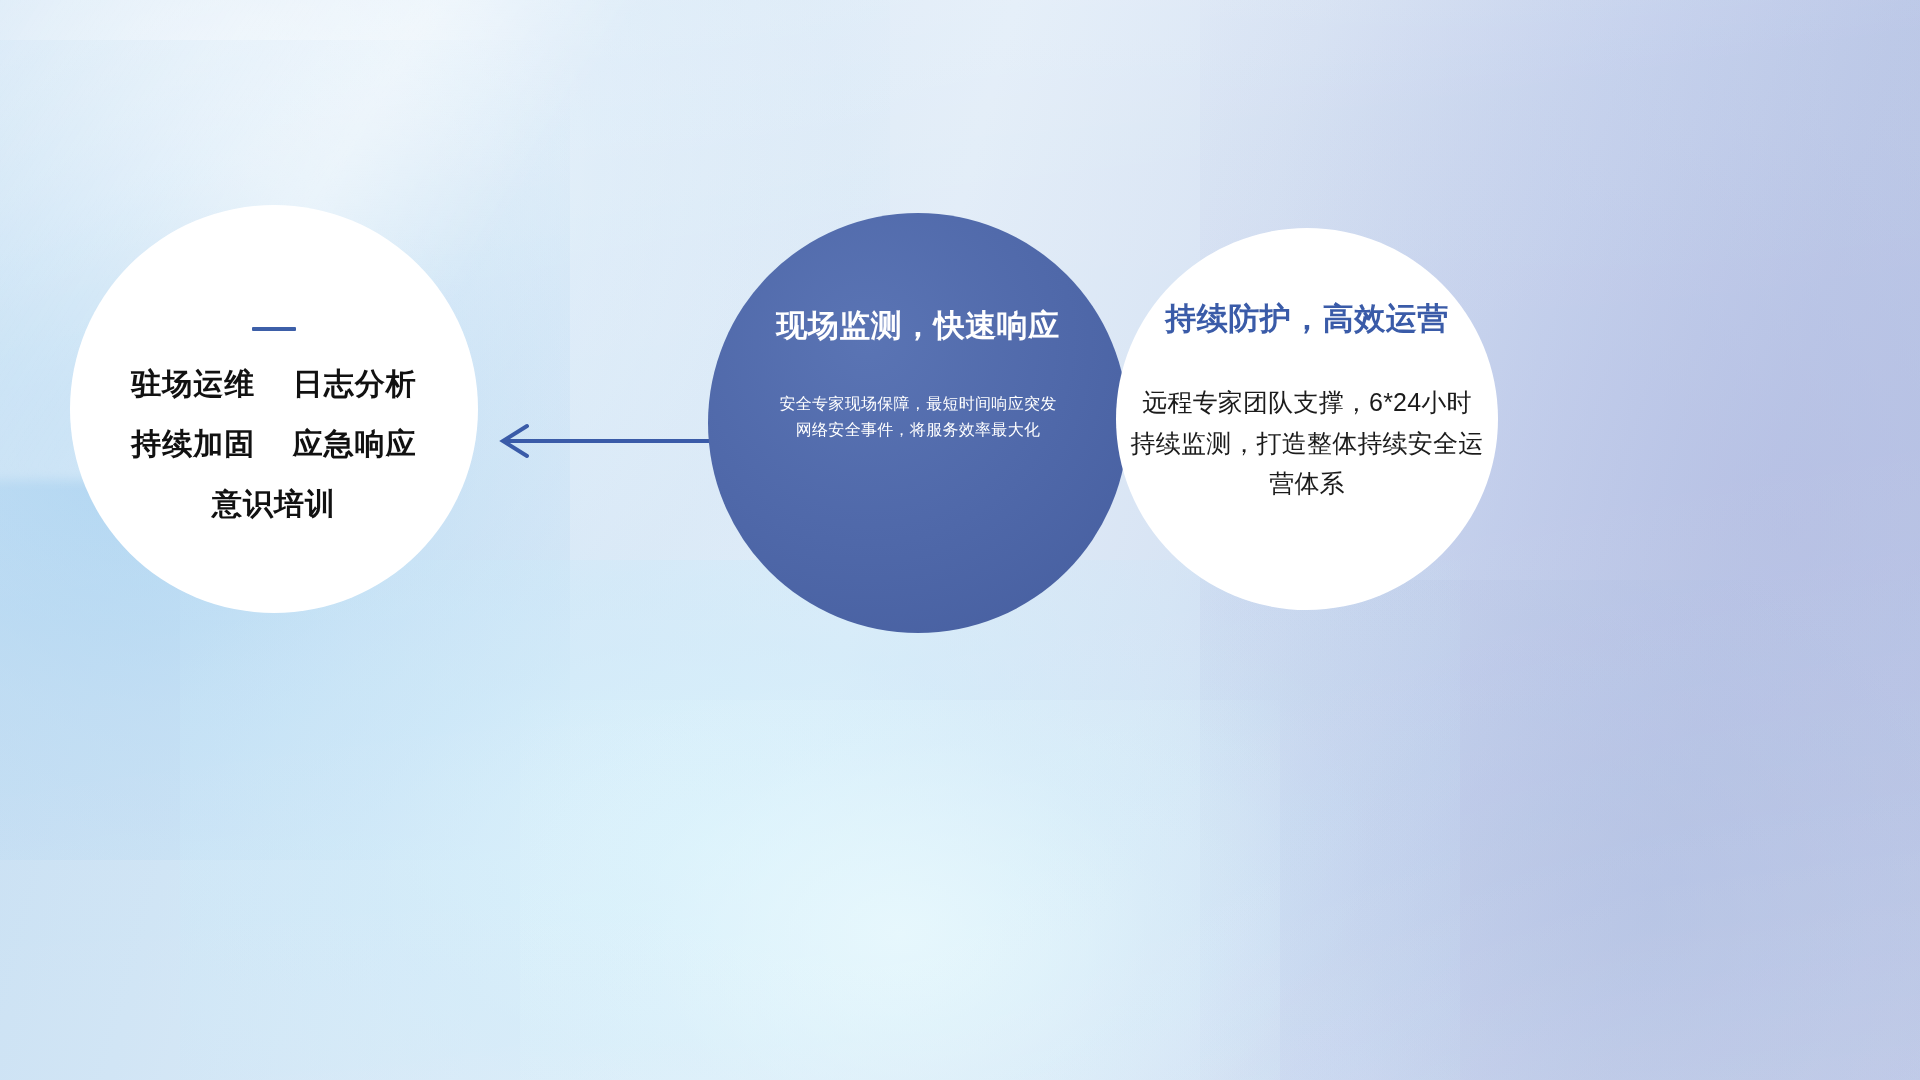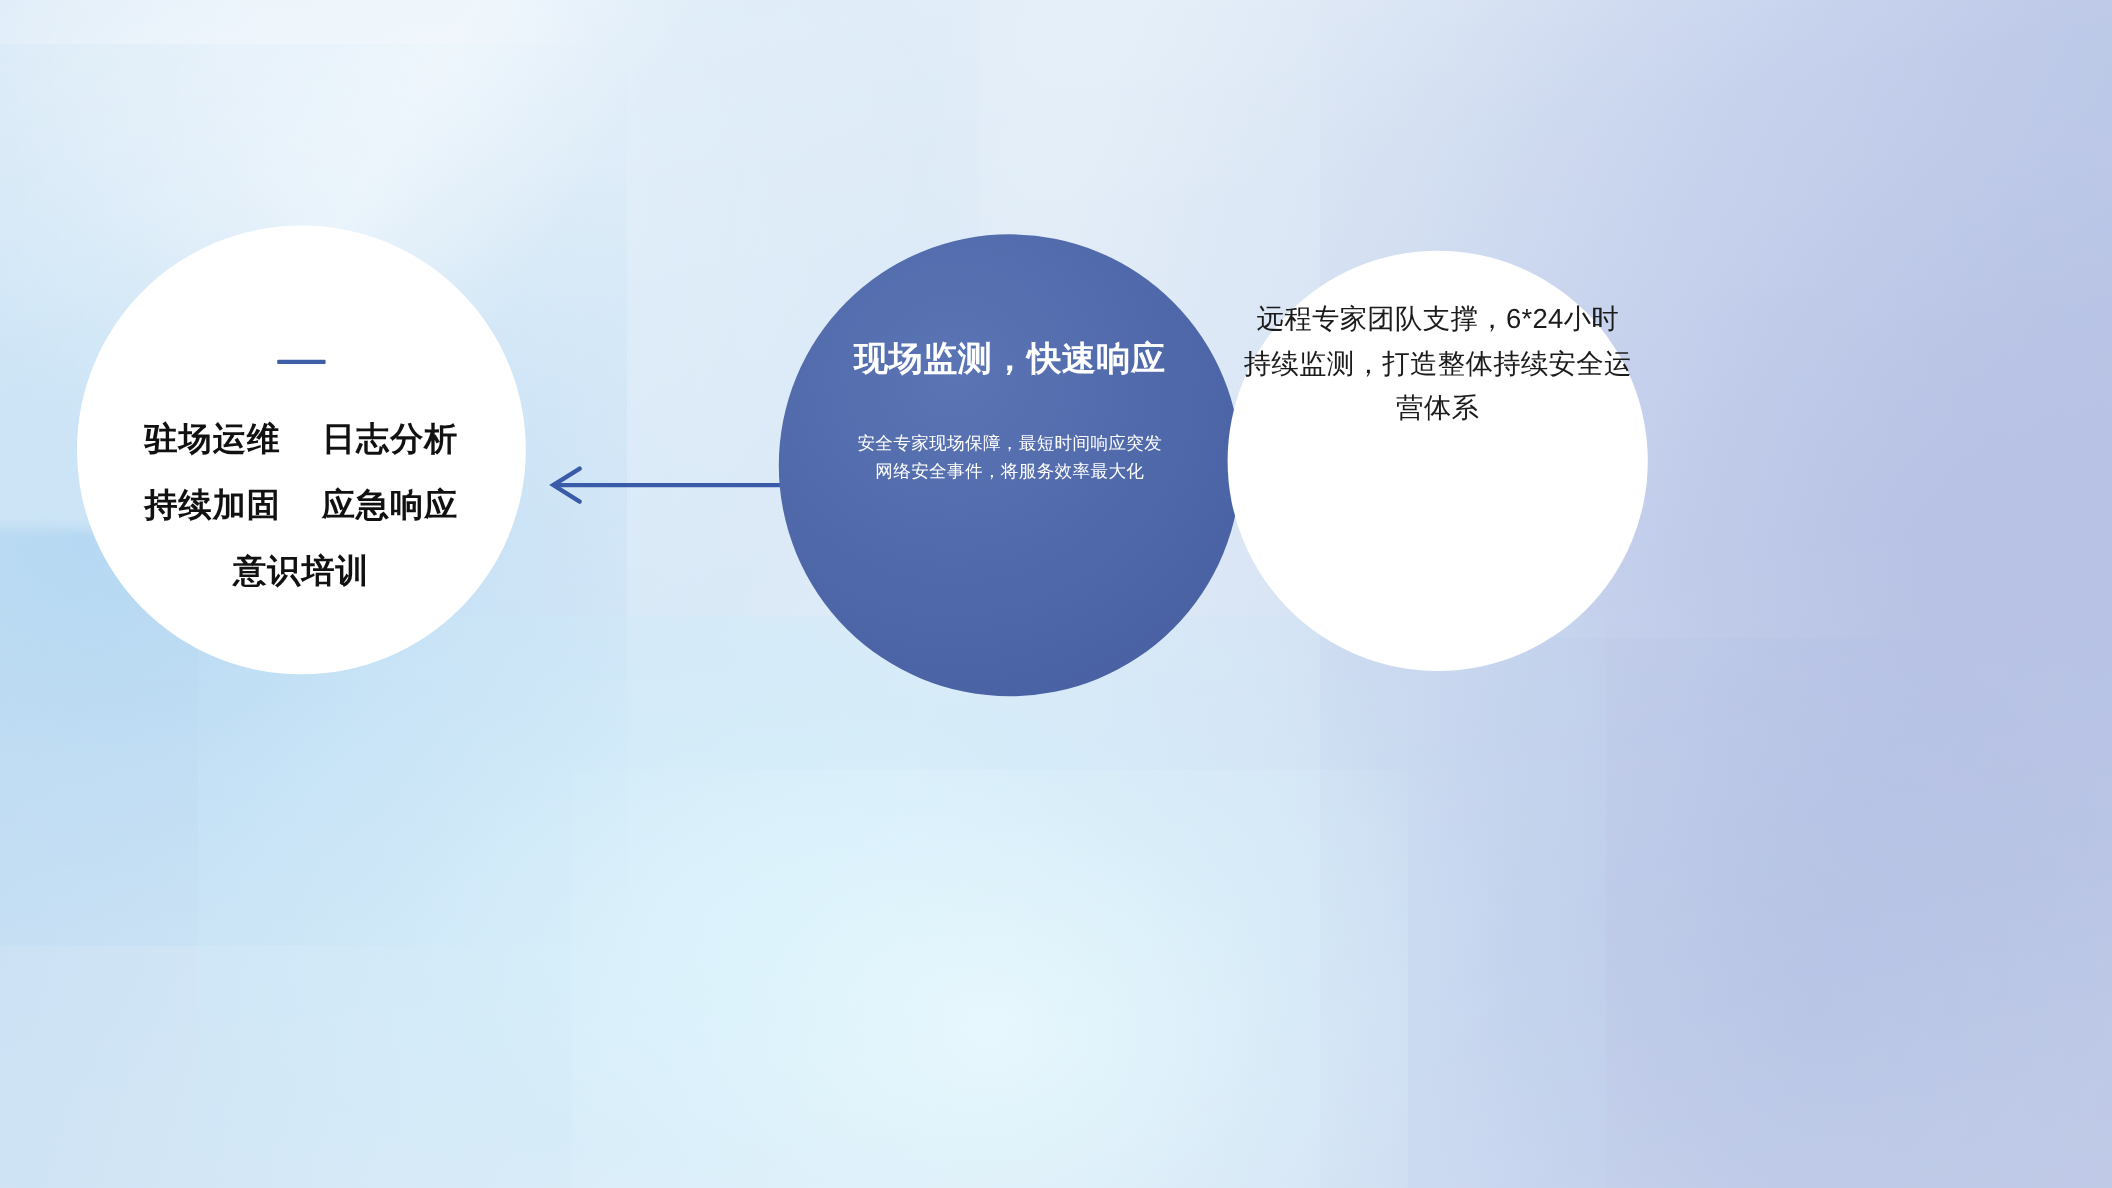--- a/index.html
+++ b/index.html
@@ -141,21 +141,20 @@
     text-align: center;
   }
   .left-line {
     font-size: 30px;
     font-weight: bold;
     color: #111111;
     letter-spacing: 1px;
     line-height: 1.0;
     margin-bottom: 30px;
     white-space: pre;
-    margin-top: 16px;
   }
   .left-line:last-child { margin-bottom: 0; font-family: Liberation Serif, serif; }
 
   .circle-mid {
     left: 708px; top: 213px;
     width: 420px; height: 420px;
     background: radial-gradient(circle at 38% 30%, #5a74b4 0%, #4f68a9 52%, #455d9e 100%);
     justify-content: flex-start;
     z-index: 2;
   }
@@ -242,16 +241,17 @@
       <div class="left-line">意识培训</div>
     </div>
   </div>
 
   <div class="circle circle-mid">
     <div class="mid-title">现场监测，快速响应</div>
     <div class="mid-body">安全专家现场保障，最短时间响应突发网络安全事件，将服务效率最大化</div>
   </div>
 
   <div class="circle circle-right">
+    <div class="right-title">持续防护，高效运营</div>
     <div class="right-body">远程专家团队支撑，6*24小时持续监测，打造整体持续安全运营体系</div>
   </div>
 
 </div>
 
 </body></html>

